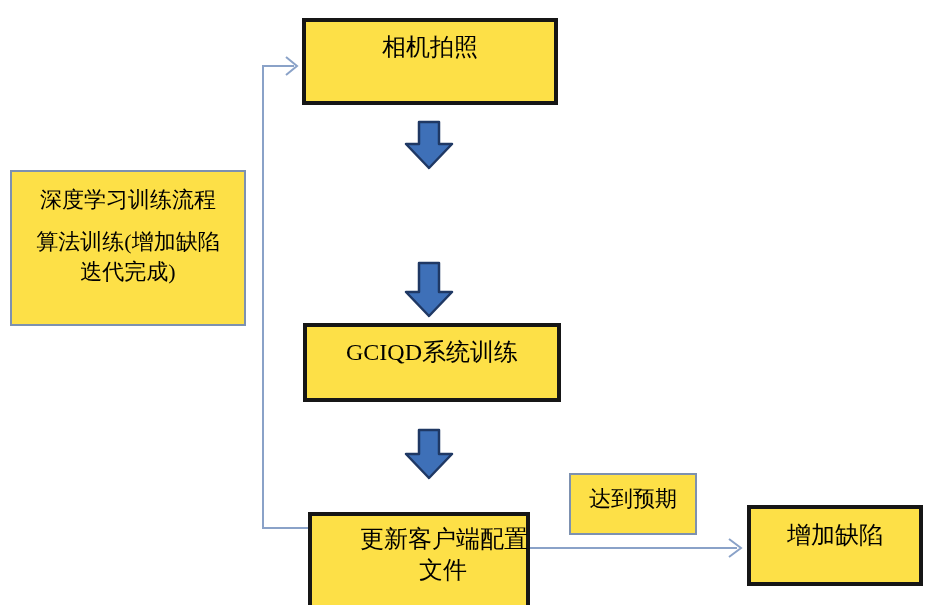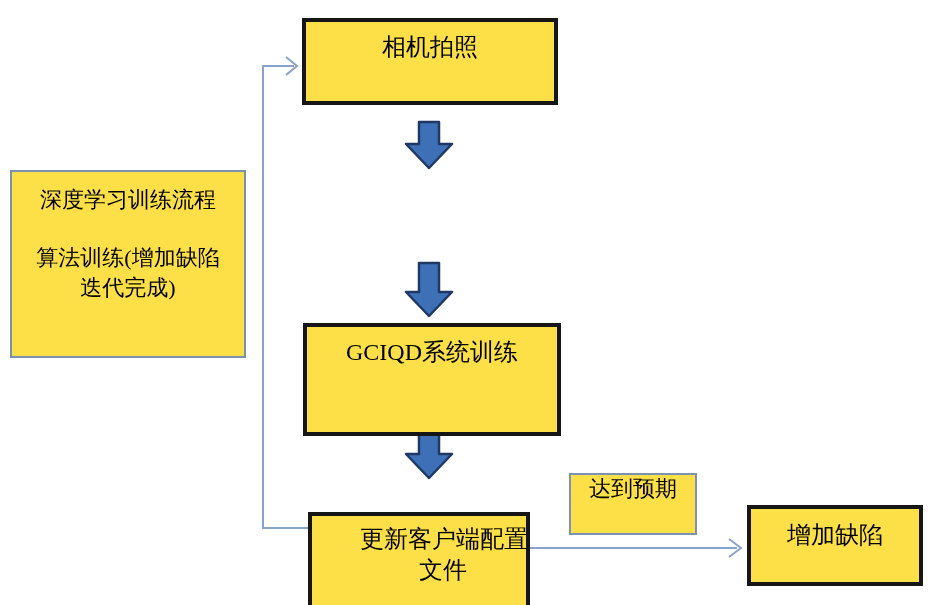--- a/index.html
+++ b/index.html
@@ -51,25 +51,26 @@
   }
   #node-update-config {
     padding-top: 8px;
   }
   #left-note {
     font-size: 22px;
     line-height: 30px;
     padding-top: 13px;
   }
   #left-note .gap-above {
-    margin-top: 28px;
+    margin-top: 12px;
   }
   #branch-label {
     font-size: 22px;
     line-height: 28px;
+    padding-top: 10px;
   }
   #end-node .node-label {
     padding-top: 11px;
   }
 </style>
 </head>
 <body>
 
 <div class="canvas">
 
@@ -79,32 +80,32 @@
     <polyline points="286,57 297,66 286,75" fill="none" stroke="#8aa2c8" stroke-width="2"></polyline>
 
     <line x1="510" y1="548" x2="737" y2="548" stroke="#8aa2c8" stroke-width="2"></line>
     <polyline points="729,539 741,548 729,557" fill="none" stroke="#8aa2c8" stroke-width="2"></polyline>
 
     <path d="M 419,122 L 439,122 L 439,144 L 452,144 L 429,168 L 406,144 L 419,144 Z" fill="#3e70b8" stroke="#1f3864" stroke-width="2.5" stroke-linejoin="round"></path>
     <path d="M 419,263 L 439,263 L 439,292 L 452,292 L 429,316 L 406,292 L 419,292 Z" fill="#3e70b8" stroke="#1f3864" stroke-width="2.5" stroke-linejoin="round"></path>
     <path d="M 419,430 L 439,430 L 439,454 L 452,454 L 429,478 L 406,454 L 419,454 Z" fill="#3e70b8" stroke="#1f3864" stroke-width="2.5" stroke-linejoin="round"></path>
   </svg>
 
-  <div class="box thin" id="left-note" style="left:10px; top:170px; width:236px; height:188px;">
+  <div class="box thin" id="left-note" style="left:10px; top:170px; width:236px; height:156px;">
     <div>深度学习训练流程</div>
     <div class="gap-above">算法训练(增加缺陷</div>
     <div>迭代完成)</div>
   </div>
 
   <div class="box thick" id="node-camera" style="left:302px; top:18px; width:256px; height:87px;">
     <span class="node-label">相机拍照</span>
   </div>
 
 
-  <div class="box thick" id="node-gciqd-training" style="left:303px; top:323px; width:258px; height:113px;">
+  <div class="box thick" id="node-gciqd-training" style="left:303px; top:323px; width:258px; height:79px;">
     <span class="node-label">GCIQD系统训练</span>
   </div>
 
   <div class="box thick" id="node-update-config" style="left:308px; top:512px; width:222px; height:107px;padding-left:48px;">
     <span class="node-label-line">更新客户端配置</span>
     <span class="node-label-line">文件</span>
   </div>
 
   <div class="box thin" id="branch-label" style="left:569px; top:473px; width:128px; height:62px;">
     <span>达到预期</span>

